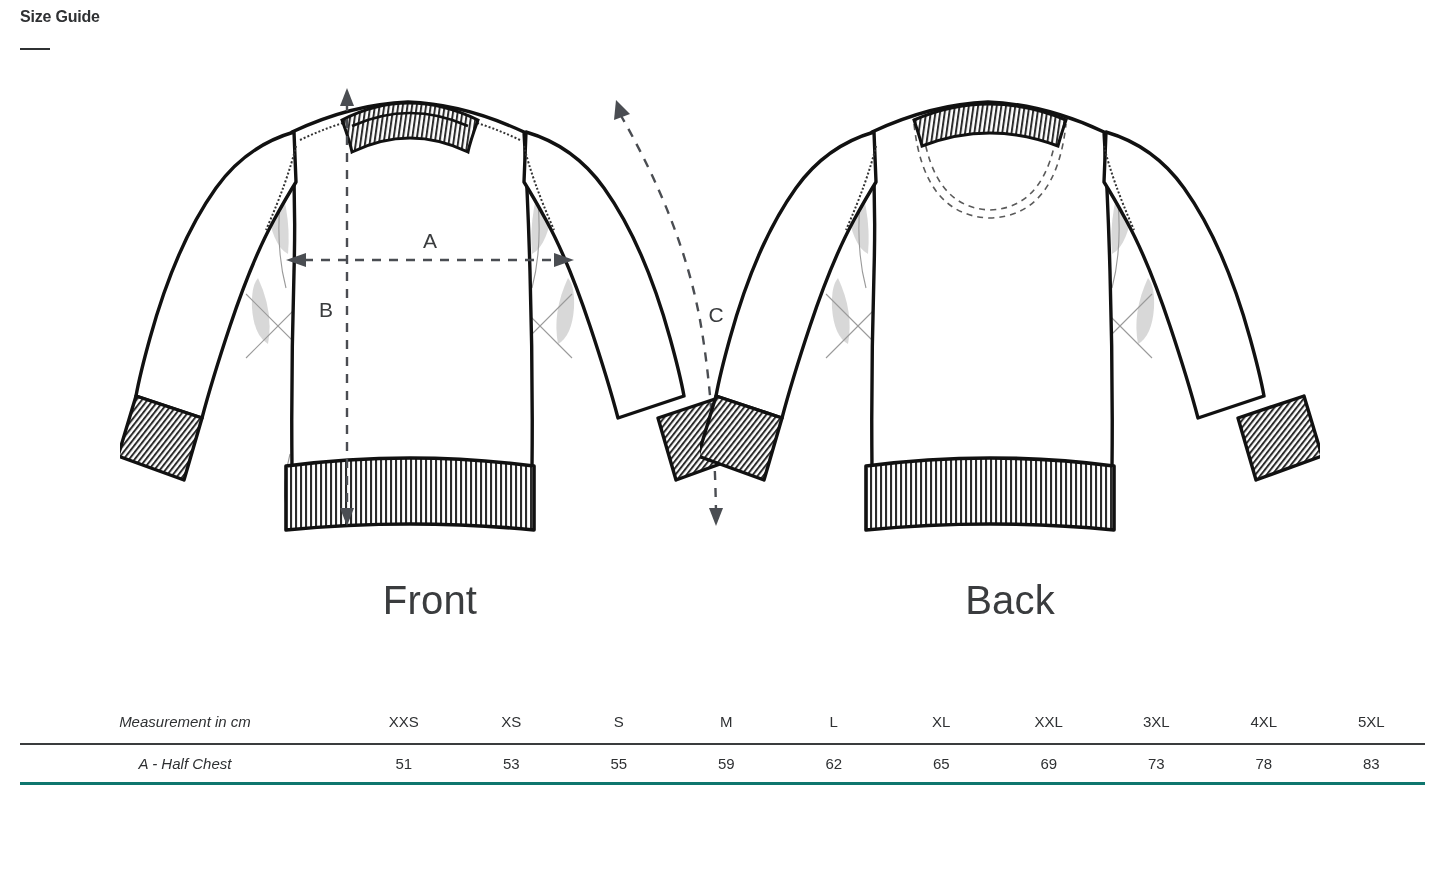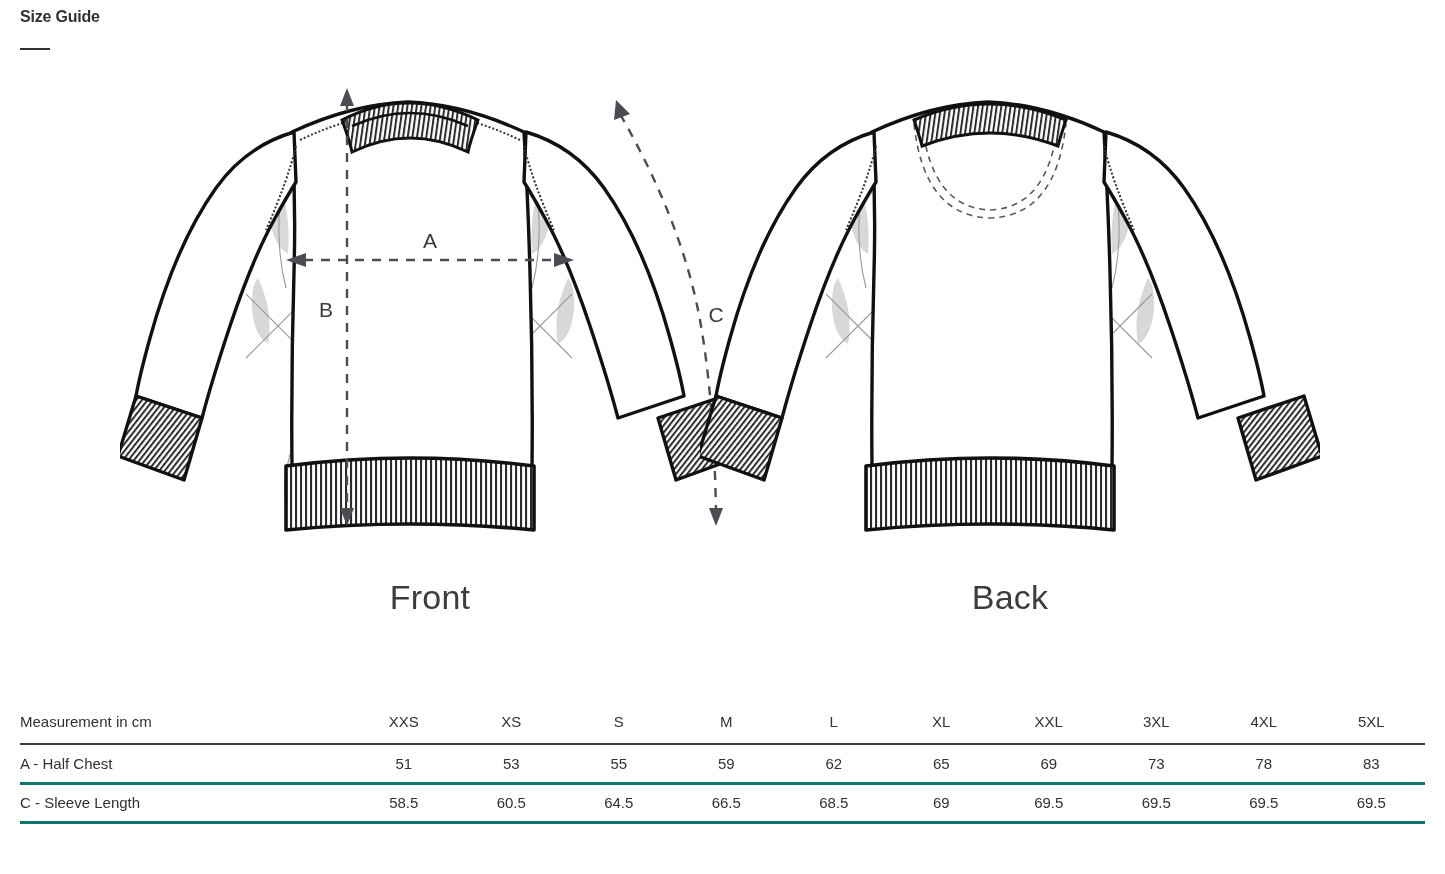--- a/index.html
+++ b/index.html
@@ -37,21 +37,21 @@
     width: 1445px; height: 600px;
   }
   .figure { position: absolute; top: 0; width: 620px; height: 600px; }
   .figure-front { left: 120px; }
   .figure-back  { left: 700px; }
   .figure svg { display: block; width: 100%; height: 520px; }
   .figure-caption {
     position: absolute;
     top: 516px; left: 0; width: 620px;
     text-align: center;
-    font-size: 34px;
+    font-size: 40px;
     font-weight: 300;
     color: #3a3c3e;
     letter-spacing: 0.2px;
   }
 
   
   .size-table {
     position: absolute;
     left: 20px; top: 700px;
     width: 1405px;
@@ -59,21 +59,21 @@
     font-size: 15px;
     color: #2f3133;
   }
   .size-table th, .size-table td {
     padding: 0;
     height: 39px;
     vertical-align: middle;
     font-weight: normal;
   }
   .size-table thead th { height: 44px; }
-  .col-measure { text-align: left; width: 330px; }
+  .col-measure { text-align: center; width: 330px; font-style: italic; }
   .col-size { text-align: center; width: 107.5px; }
   .hdr-measure { font-weight: bold; }
   .hdr-measure .unit { font-weight: normal; }
   thead tr { border-bottom: 2px solid #3a3c3e; }
   tbody tr { border-bottom: 3px solid #0f766e; }
 </style>
 </head>
 <body>
 
 <div class="page">
@@ -266,29 +266,16 @@
         <td class="col-size">53</td>
         <td class="col-size">55</td>
         <td class="col-size">59</td>
         <td class="col-size">62</td>
         <td class="col-size">65</td>
         <td class="col-size">69</td>
         <td class="col-size">73</td>
         <td class="col-size">78</td>
         <td class="col-size">83</td>
       </tr>
-      <tr>
-        <td class="col-measure">C - Sleeve Length</td>
-        <td class="col-size">58.5</td>
-        <td class="col-size">60.5</td>
-        <td class="col-size">64.5</td>
-        <td class="col-size">66.5</td>
-        <td class="col-size">68.5</td>
-        <td class="col-size">69</td>
-        <td class="col-size">69.5</td>
-        <td class="col-size">69.5</td>
-        <td class="col-size">69.5</td>
-        <td class="col-size">69.5</td>
-      </tr>
     </tbody>
   </table>
 
 </div>
 
 </body></html>

